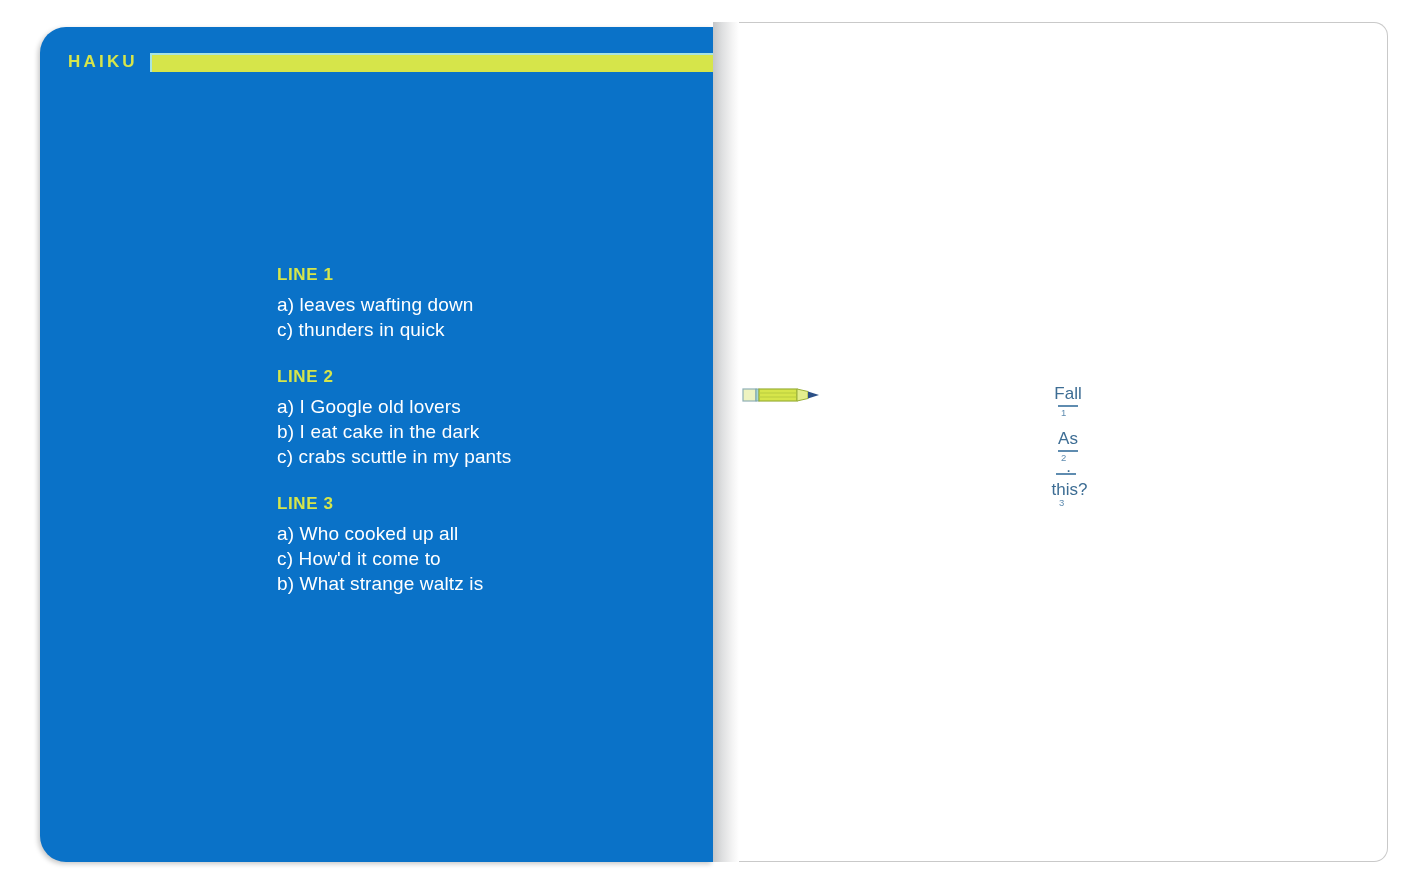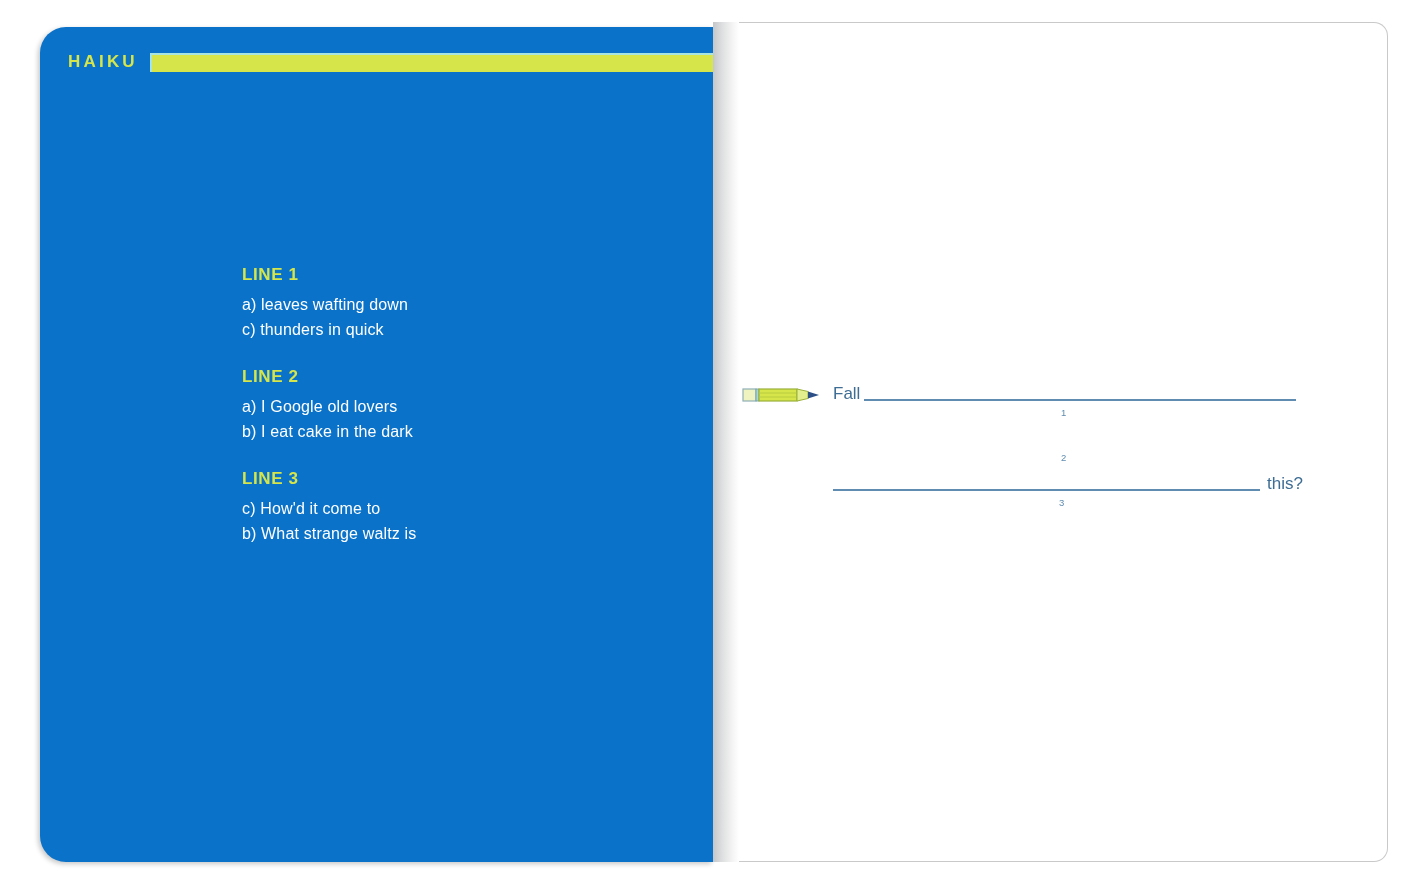--- a/index.html
+++ b/index.html
@@ -59,33 +59,33 @@
     border-left: 2px solid #a8e4e0;
     box-sizing: border-box;
   }
 
   #prompt-block {
     position: absolute;
     left: 202px;
     top: 238px;
     width: 430px;
   }
-  .line-group { margin-bottom: 25px; }
+  .line-group { margin-bottom: 25px; margin-left: 35px; }
   .line-group:last-child { margin-bottom: 0; }
   .line-heading {
     color: #d6e54a;
     font-size: 17px;
     font-weight: bold;
     letter-spacing: 0.6px;
     margin: 0 0 7px 0;
     line-height: 20px;
   }
   .line-option {
     color: #ffffff;
-    font-size: 16px;
+    font-size: 19px;
     line-height: 25px;
     letter-spacing: 0.15px;
     white-space: nowrap;
   }
 
   
   #right-page {
     position: absolute;
     left: 713px;
     top: 22px;
@@ -122,22 +122,23 @@
     left: 833px;
     top: 383px;
     width: 470px;
   }
   .form-row {
     position: relative;
     height: 45px;
   }
   .form-line-wrap {
     display: flex;
-    align-items: flex-end;
+    align-items: center;
     white-space: nowrap;
+    flex-direction: column;
   }
   .form-label {
     color: #3d6d94;
     font-size: 17px;
     line-height: 22px;
   }
   .form-rule {
     flex: 1 1 auto;
     height: 0;
     border-bottom: 2px solid #5f8cb0;
@@ -185,24 +186,26 @@
       <div class="line-group">
         <div class="line-heading">LINE 1</div>
         <div class="line-option">a) leaves wafting down</div>
         <div class="line-option">c) thunders in quick</div>
       </div>
 
       <div class="line-group">
         <div class="line-heading">LINE 2</div>
         <div class="line-option">a) I Google old lovers</div>
         <div class="line-option">b) I eat cake in the dark</div>
+        <div class="line-option">c) crabs scuttle in my pants</div>
       </div>
 
       <div class="line-group">
         <div class="line-heading">LINE 3</div>
+        <div class="line-option">a) Who cooked up all</div>
         <div class="line-option">c) How'd it come to</div>
         <div class="line-option">b) What strange waltz is</div>
       </div>
 
     </div>
   </div>
 
   <div id="right-page"></div>
   <div id="gutter-shadow"></div>
 
@@ -223,20 +226,25 @@
     <div class="form-row" id="row-1">
       <div class="form-line-wrap">
         <span class="form-label">Fall</span>
         <span class="form-rule"></span>
         <span class="form-suffix"></span>
       </div>
       <span class="rule-number" id="num-1">1</span>
     </div>
 
     <div class="form-row" id="row-2">
+      <div class="form-line-wrap">
+        <span class="form-label">As</span>
+        <span class="form-rule"></span>
+        <span class="form-suffix period">.</span>
+      </div>
       <span class="rule-number" id="num-2">2</span>
     </div>
 
     <div class="form-row" id="row-3">
       <div class="form-line-wrap">
         <span class="form-label"></span>
         <span class="form-rule"></span>
         <span class="form-suffix">this?</span>
       </div>
       <span class="rule-number" id="num-3">3</span>

